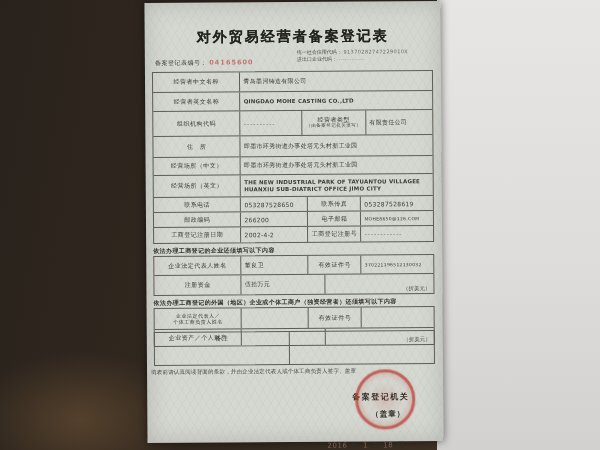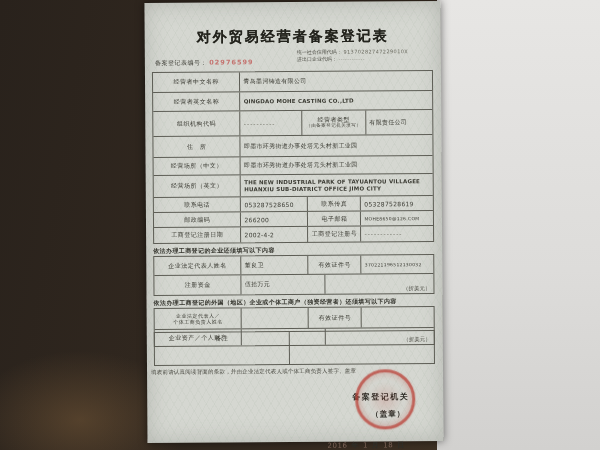--- a/index.html
+++ b/index.html
@@ -72,21 +72,21 @@
         <span class="cval">91370282747229010X</span>
       </div>
       <div>
         <span>进出口企业代码：</span>
         <span class="cval">------------</span>
       </div>
     </div>
 
     <div class="regno">
       <span>备案登记表编号：</span>
-      <span class="rval">02976599</span>
+      <span class="rval">04165600</span>
     </div>
 
     <div class="tbl" style="top:69px">
       <div class="trow" style="height:19px">
         <div class="cell lbl" style="width:31%">经营者中文名称</div>
         <div class="cell val" style="width:69%">青岛墨河铸造有限公司</div>
       </div>
       <div class="trow" style="height:19px">
         <div class="cell lbl" style="width:31%">经营者英文名称</div>
         <div class="cell val en" style="width:69%">QINGDAO MOHE CASTING CO.,LTD</div>

